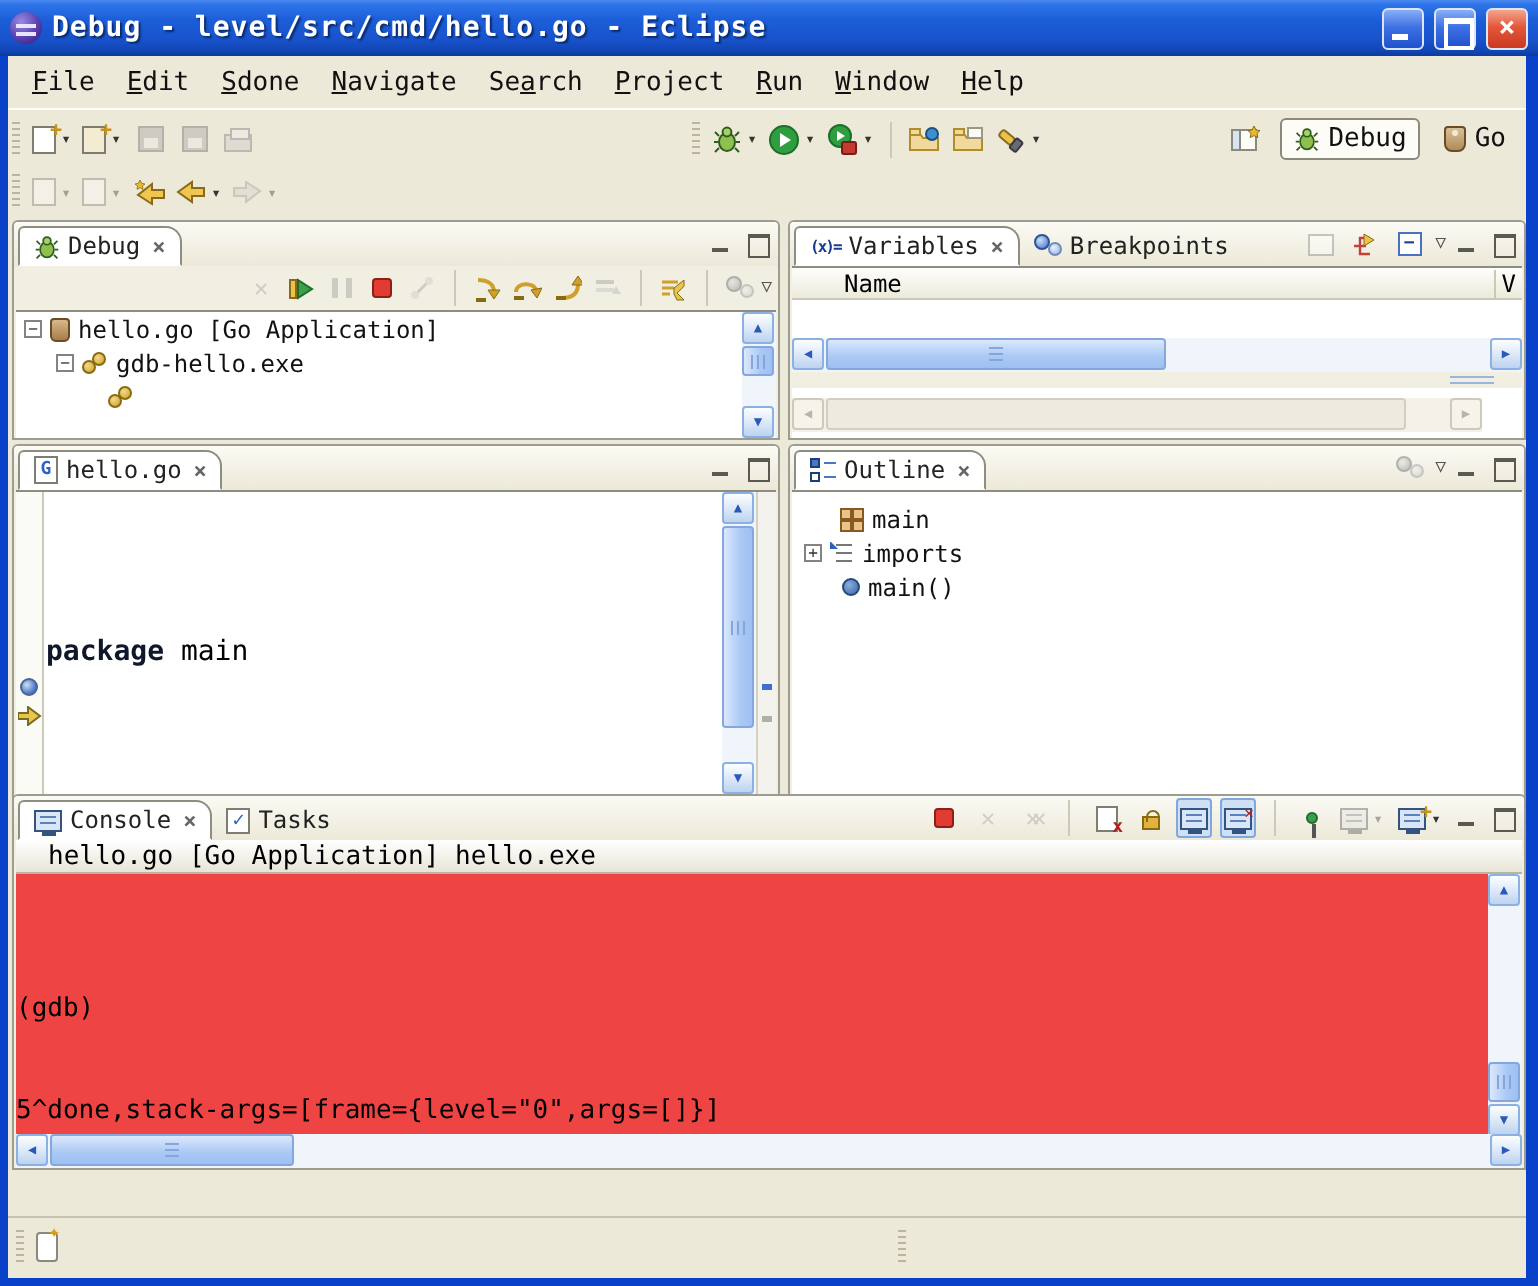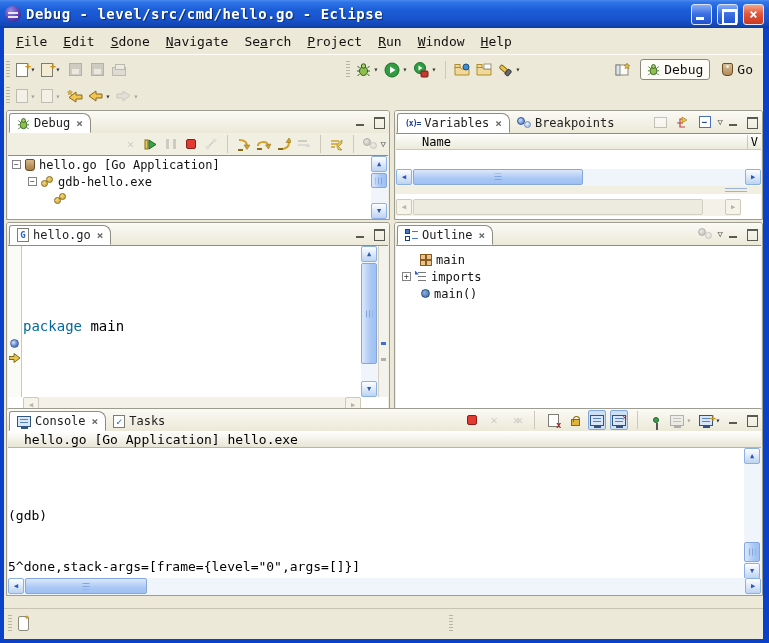--- a/index.html
+++ b/index.html
@@ -127,30 +127,30 @@
   .sbt.h { background:linear-gradient(180deg,#dce8fc,#aac8f4 60%,#9ec0f2); }
   .sbt.gray { background:#edebdf; border-color:#d2cfc0; }
   .grip { position:absolute; left:50%; top:50%; transform:translate(-50%,-50%); width:7px; height:7px;
     background:repeating-linear-gradient(90deg,#84a6dc 0 1px,transparent 1px 3px); }
   .grip.h { background:repeating-linear-gradient(0deg,#84a6dc 0 1px,transparent 1px 3px); }
 
   
   .ruler { position:absolute; background:#fbfbf6; border-right:1px solid #ccc9b8; }
   .codearea { position:absolute; font-size:14px; line-height:17px; white-space:pre; color:#000; overflow:hidden; }
   .cl { height:17px; }
-  .kw { color:#0369a1; font-weight:normal;margin-top:48px; }
+  .kw { color:#0f172a; font-weight:bold;margin-top:48px; }
   .bpdot { position:absolute; width:9px; height:9px; border-radius:50%;
     background:radial-gradient(circle at 35% 35%,#cfe0f5,#5b82c8 60%,#2d5494); border:1px solid #49659a; }
   .ovr { position:absolute; background:#f4f2ec; border-left:1px solid #d4d1c2; }
   .ovmark { position:absolute; left:2px; width:5px; height:3px; }
 
   
   .ctitle { position:absolute; left:1px; right:1px; font-size:13px; color:#000; padding:1px 16px;
     background:linear-gradient(180deg,#ffffff,#e8e5d6); border-bottom:1px solid #b8b5a4; white-space:nowrap; }
-  .conarea { position:absolute; background:#ffffff; overflow:hidden; font-size:13px; line-height:17px; white-space:pre; color:#000; }
+  .conarea { position:absolute; background:#ef4444; overflow:hidden; font-size:13px; line-height:17px; white-space:pre; color:#000; }
 
   
   .statusbar { position:absolute; left:0; right:0; bottom:0; height:31px; background:#ece9d8; border-top:1px solid #c6c3b2; }
   .fastview { position:absolute; left:14px; top:7px; width:11px; height:15px; background:#fff; border:1px solid #8a897c; border-radius:2px; }
   .fvstar { position:absolute; left:20px; top:2px; color:#d8a010; font-size:10px; }
   .sbhandle { position:absolute; top:6px; width:4px; height:18px;
     background:repeating-linear-gradient(180deg,#b9b5a0 0 1px,transparent 1px 3px); }
 
   svg { display:block; }
 </style>
@@ -601,21 +601,21 @@
           <span class="ic impic"></span>
           <span>imports</span>
         </div>
         <div class="trow" style="padding-left:25px;">
           <span class="ic methic"></span>
           <span>main()</span>
         </div>
       </div>
     </div>
 
-    <div class="view" style="left:2px;top:380px;width:757px;height:188px;">
+    <div class="view" style="left:2px;top:369px;width:757px;height:188px;">
       <div class="vhead">
         <span class="tab active">
           <span class="ic conic"></span>
           <span>Console</span>
           <span class="xbtn">×</span>
           </span>
         <span class="tab">
           <span class="ic taskic">✓</span>
           <span>Tasks</span>
           </span>

